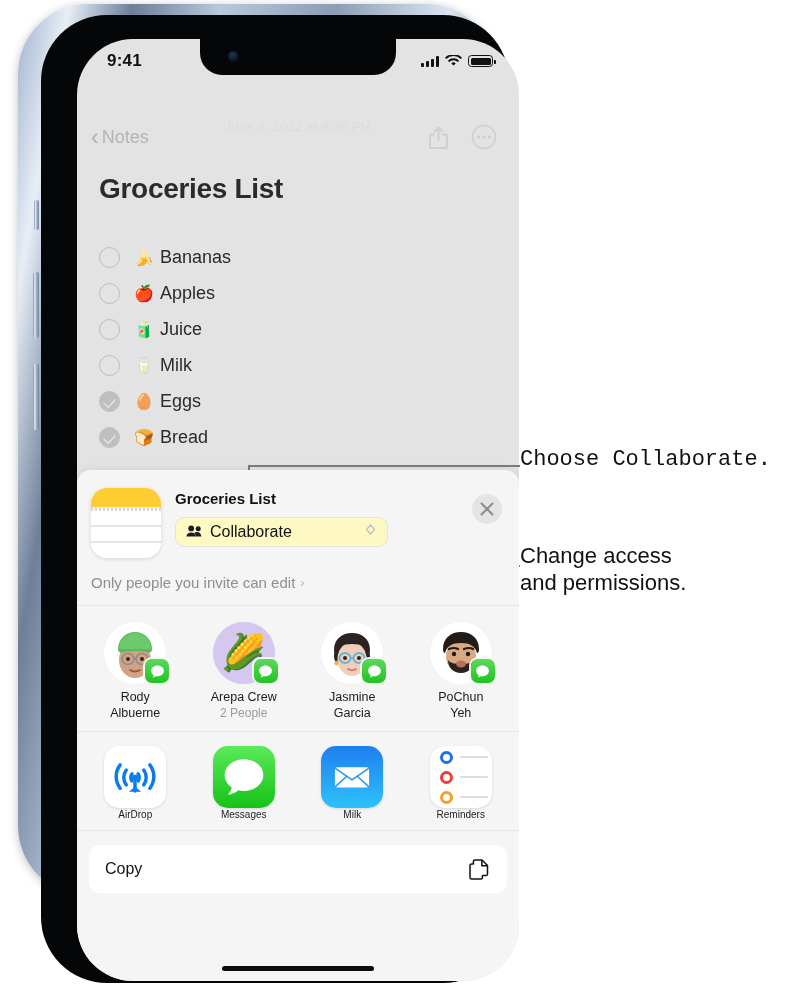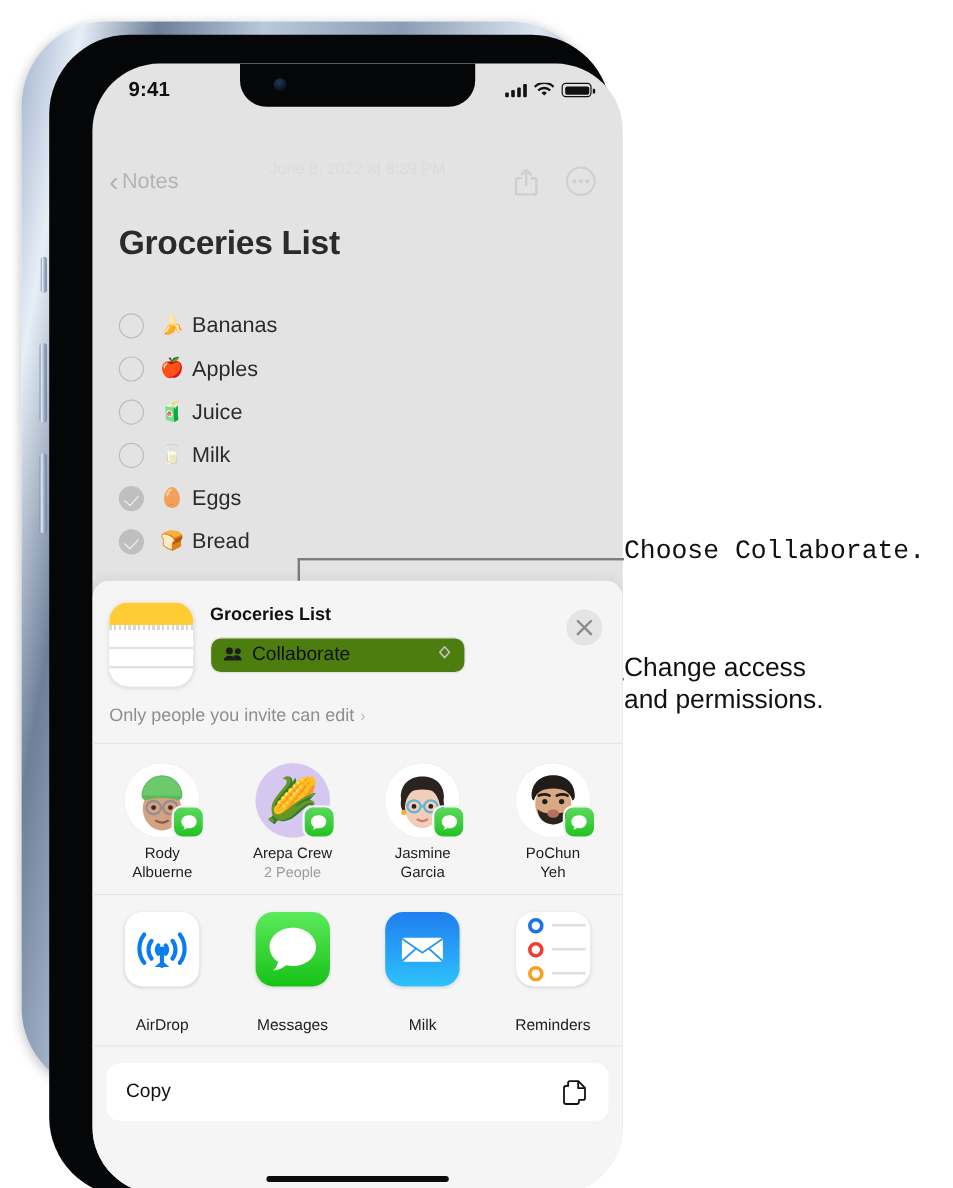--- a/index.html
+++ b/index.html
@@ -6,21 +6,21 @@
   html, body {
     width: 794px; height: 990px;
     background: #ffffff;
     font-family: "Liberation Sans", sans-serif;
     overflow: hidden;
   }
   #root { position: relative; width: 794px; height: 990px; }
 
   
   .phone-outer {
-    position: absolute; left: 18px; top: 18px;
+    position: absolute; left: 18px; top: 4px;
     width: 478px; height: 892px;
     border-radius: 70px;
     background: linear-gradient(100deg,#9fb2cc 0%,#e7eef7 8%,#6d7f99 18%,#b9c8dc 32%,#8c9cb4 50%,#dbe5f1 68%,#7c8ca4 84%,#c9d6e6 94%,#8396b0 100%);
     box-shadow: 0 2px 10px rgba(0,0,0,0.25);
   }
   .phone-black {
     position: absolute; left: 23px; top: 11px;
     width: 468px; height: 968px;
     border-radius: 66px;
     background: #050608;
@@ -122,21 +122,21 @@
   .ndi-perf { height: 4px; background: repeating-linear-gradient(90deg,#d8d8d8 0 2px, #fff 2px 4px); }
   .ndi-body { flex:1; background:#fff; position:relative; }
   .ndi-body i { position:absolute; left:0; right:0; height:1.5px; background:#e3e3e3; }
   .ndi-body i:nth-child(1){ top: 14px; }
   .ndi-body i:nth-child(2){ top: 30px; }
   .sheet-head-text { margin-left: 14px; padding-top: 2px; flex:1; min-width:0; }
   .sheet-title { font-size: 15px; font-weight: bold; color:#111; }
   .collab-btn {
     margin-top: 10px; display:inline-flex; align-items:center;
     height: 30px; width: 213px; padding: 0 10px;
-    background:#4d7c0f; border: 1px solid #e3e3e3; border-radius: 9px;
+    background:#fef9c3; border: 1px solid #e3e3e3; border-radius: 9px;
   }
   .collab-people { font-size: 13px; color:#1c1c1e; margin-right: 7px; }
   .collab-label { font-size: 16px; color:#111; flex:1; }
   .collab-chev { color:#c2c2c2; font-size: 12px; line-height: 1; display:flex; flex-direction:column; }
   .sheet-close {
     position:absolute; right: 17px; top: 24px;
     width: 30px; height: 30px; border-radius:50%; background:#e4e4e4;
     display:flex; align-items:center; justify-content:center;
     color:#8b8b8b; font-size: 17px;
   }
@@ -170,21 +170,21 @@
   }
   .badge-msg svg { width: 15px; height: 15px; }
   .p-name { margin-top: 6px; font-size: 12.5px; color:#1c1c1e; text-align:center; line-height: 1.25; }
   .p-sub { font-size: 12px; color:#9b9b9b; }
 
   .apps-row { display:flex; padding: 14px 4px 10px 4px; border-bottom: 1px solid #e6e6e6; }
   .app { flex:1; display:flex; flex-direction:column; align-items:center; }
   .app-icon { width: 62px; height: 62px; border-radius: 15px; overflow:hidden;
               box-shadow: 0 1px 3px rgba(0,0,0,0.12); display:flex;
               align-items:center; justify-content:center; }
-  .app-name { margin-top: 24px; font-size: 13px; color:#1c1c1e; }
+  .app-name { margin-top: 1px; font-size: 10px; color:#1c1c1e; }
   .ic-airdrop { background:#fff; }
   .ic-messages { background: linear-gradient(180deg,#5bea5b 0%,#17c217 100%); }
   .ic-mail { background: linear-gradient(180deg,#1f7ef0 0%,#2ec2fb 100%); }
   .ic-reminders { background:#fff; flex-direction:column; gap:7px; align-items:flex-start; padding: 0 0 0 10px; }
   .rem-line { display:flex; align-items:center; gap: 7px; }
   .rem-dot { width: 13px; height: 13px; border-radius:50%; border: 3px solid; background:#fff; }
   .rem-bar { width: 28px; height: 2px; background:#ddd; border-radius: 1px; }
 
   .copy-row {
     margin: 14px 12px 0 12px; height: 48px; background:#fff; border-radius: 11px;

